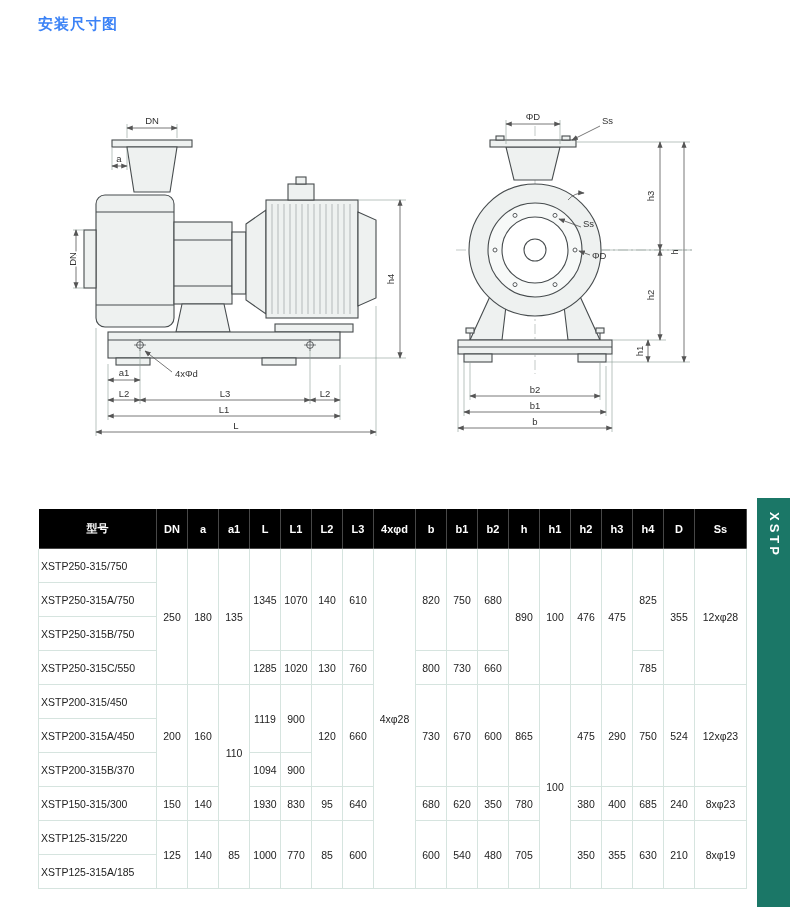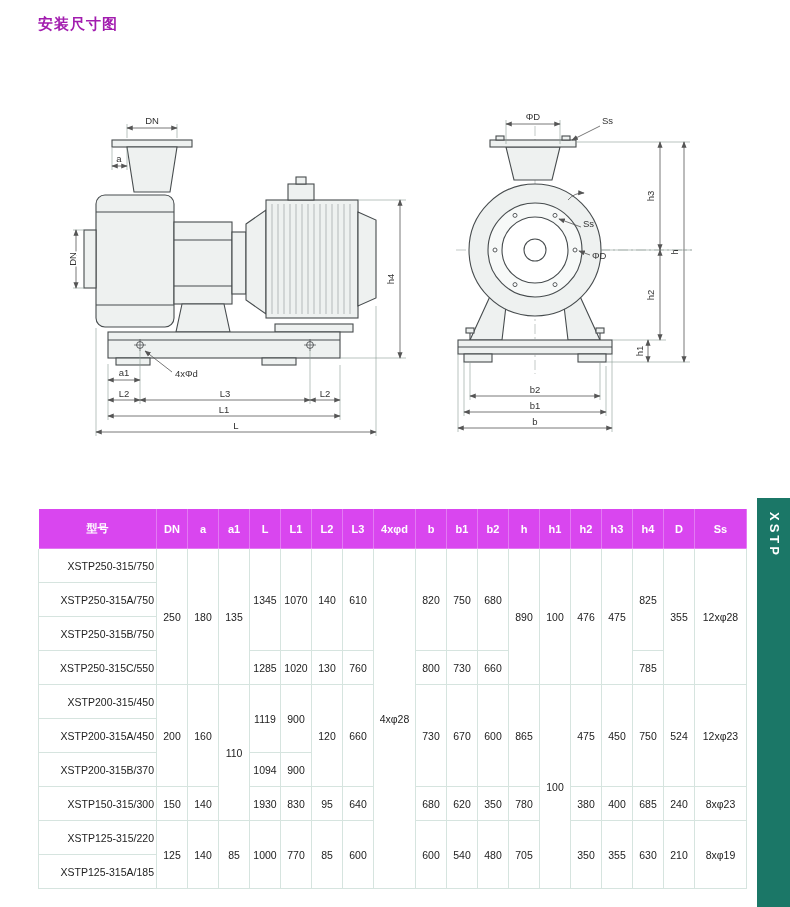--- a/index.html
+++ b/index.html
@@ -3,21 +3,21 @@
 <meta charset="utf-8">
 <style>
   * { margin:0; padding:0; box-sizing:border-box; }
   html,body { width:790px; height:907px; }
   body {
     position:relative; background:#ffffff; overflow:hidden;
     font-family:"Liberation Sans", sans-serif; color:#222;
   }
   .page-title {
     position:absolute; left:38px; top:15px;
-    font-size:15px; font-weight:bold; color:#a21caf; letter-spacing:1px;
+    font-size:15px; font-weight:bold; color:#3b82f6; letter-spacing:1px;
   }
   
   .drawing { position:absolute; }
   .drawing-left  { left:70px;  top:100px; width:362px; height:345px; }
   .drawing-right { left:440px; top:100px; width:272px; height:345px; }
   .parts rect, .parts path, .parts circle { fill:#eef1f0; stroke:#474c4e; stroke-width:1.1; }
   .parts .wfill { fill:#ffffff; }
   .parts .hub  { fill:#f7f9f8; }
   .thin  { stroke:#6a7072; stroke-width:.6; fill:none; }
   .fins  { stroke:#9ba1a3; stroke-width:.7; fill:none; }
@@ -34,28 +34,28 @@
   .mid { text-anchor:middle; }
   .halo { paint-order:stroke; stroke:#fff; stroke-width:3px; }
   
   .dim-table {
     position:absolute; left:38px; top:508px; width:708px;
     border-collapse:collapse; table-layout:fixed;
     font-size:10.5px; text-align:center; color:#222;
     border:1px solid #c9ded7;
   }
   .dim-table thead th {
-    background:#d946ef; color:#fff; font-weight:bold;
+    background:#000000; color:#fff; font-weight:bold;
     height:40px; font-size:11px; border:1px solid rgba(255,255,255,.28);
     padding:0 1px;
   }
   .dim-table td {
     border:1px solid #d6e4df; height:34px; padding:1px 2px; background:#fff;
   }
-  .dim-table td.model-cell { text-align:right; }
+  .dim-table td.model-cell { text-align:left; }
   
   .side-tab {
     position:absolute; right:0; top:498px; width:33px; height:409px;
     background:#1b7767;
   }
   .side-tab span {
     display:block; margin:14px auto 0; width:16px;
     writing-mode:vertical-rl; color:#fff; font-weight:bold;
     font-size:13px; letter-spacing:3px;
   }
@@ -320,21 +320,21 @@
         <td rowspan="2">1119</td>
         <td rowspan="2">900</td>
         <td rowspan="3">120</td>
         <td rowspan="3">660</td>
         <td rowspan="3">730</td>
         <td rowspan="3">670</td>
         <td rowspan="3">600</td>
         <td rowspan="3">865</td>
         <td rowspan="6">100</td>
         <td rowspan="3">475</td>
-        <td rowspan="3">450</td>
+        <td rowspan="3">290</td>
         <td rowspan="3">750</td>
         <td rowspan="3">524</td>
         <td rowspan="3">12xφ23</td>
       </tr>
       <tr>
         <td class="model-cell">XSTP200-315A/450</td>
       </tr>
       <tr>
         <td class="model-cell">XSTP200-315B/370</td>
         <td>1094</td>

